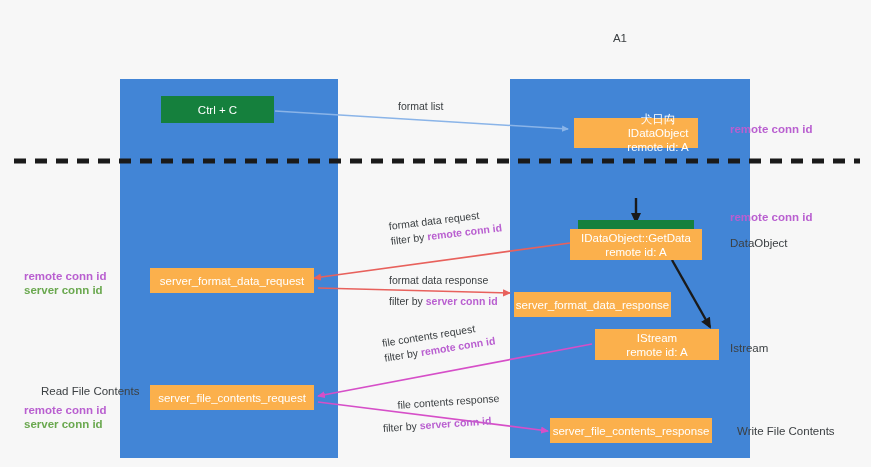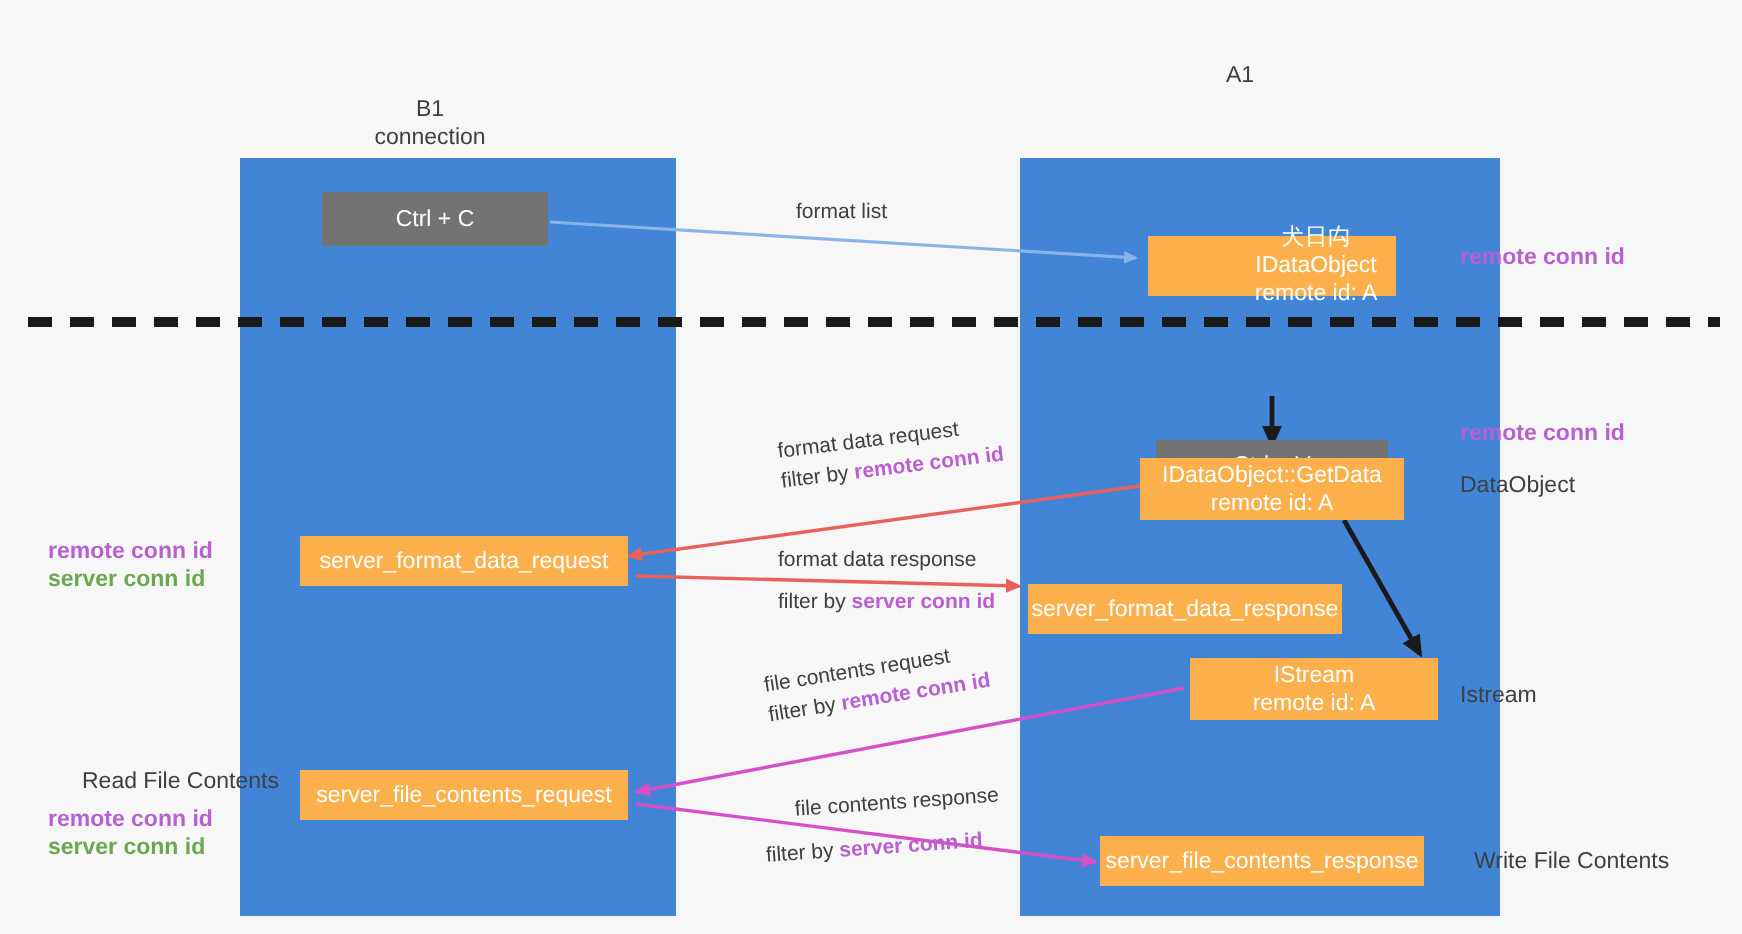--- a/index.html
+++ b/index.html
@@ -29,21 +29,21 @@
 
   
   .lane{background:#4285d6;}
 
   
   .box{
     box-sizing:border-box;
     display:flex;flex-direction:column;align-items:center;justify-content:center;
     color:#ffffff;font-size:11.5px;line-height:14px;text-align:center;
   }
-  .box.green{background:#737373;}
+  .box.green{background:#15803d;}
   .box.orange{background:#fbb04c;}
   .box .l2{display:block;}
 
   
   .sidelabel{font-size:11.5px;color:#3c4043;line-height:15px;}
   .purple{color:#b95fd0;font-weight:bold;}
   .green-t{color:#6aa84f;font-weight:bold;}
 
   
   .edgelabel{
@@ -52,24 +52,20 @@
   .edgelabel .hl{font-weight:bold;}
 
   svg.overlay{position:absolute;left:0;top:0;width:871px;height:467px;pointer-events:none;}
 </style>
 </head>
 <body>
 
 <div id="stage">
 
 
-  <div class="abs colhead" style="left:150px;top:48px;width:130px;">
-    <div>B1</div>
-    <div>connection</div>
-  </div>
   <div class="abs colhead" style="left:555px;top:31px;width:130px;">
     <div>A1</div>
   </div>
 
   <div class="abs lane" style="left:120px;top:79px;width:218px;height:379px;"></div>
   <div class="abs lane" style="left:510px;top:79px;width:240px;height:379px;"></div>
 
   <svg class="overlay" viewBox="0 0 871 467" xmlns="http://www.w3.org/2000/svg">
     <defs>
       <marker id="ah-blue" markerWidth="7" markerHeight="7" refX="6" refY="3.2" orient="auto" markerUnits="userSpaceOnUse">

